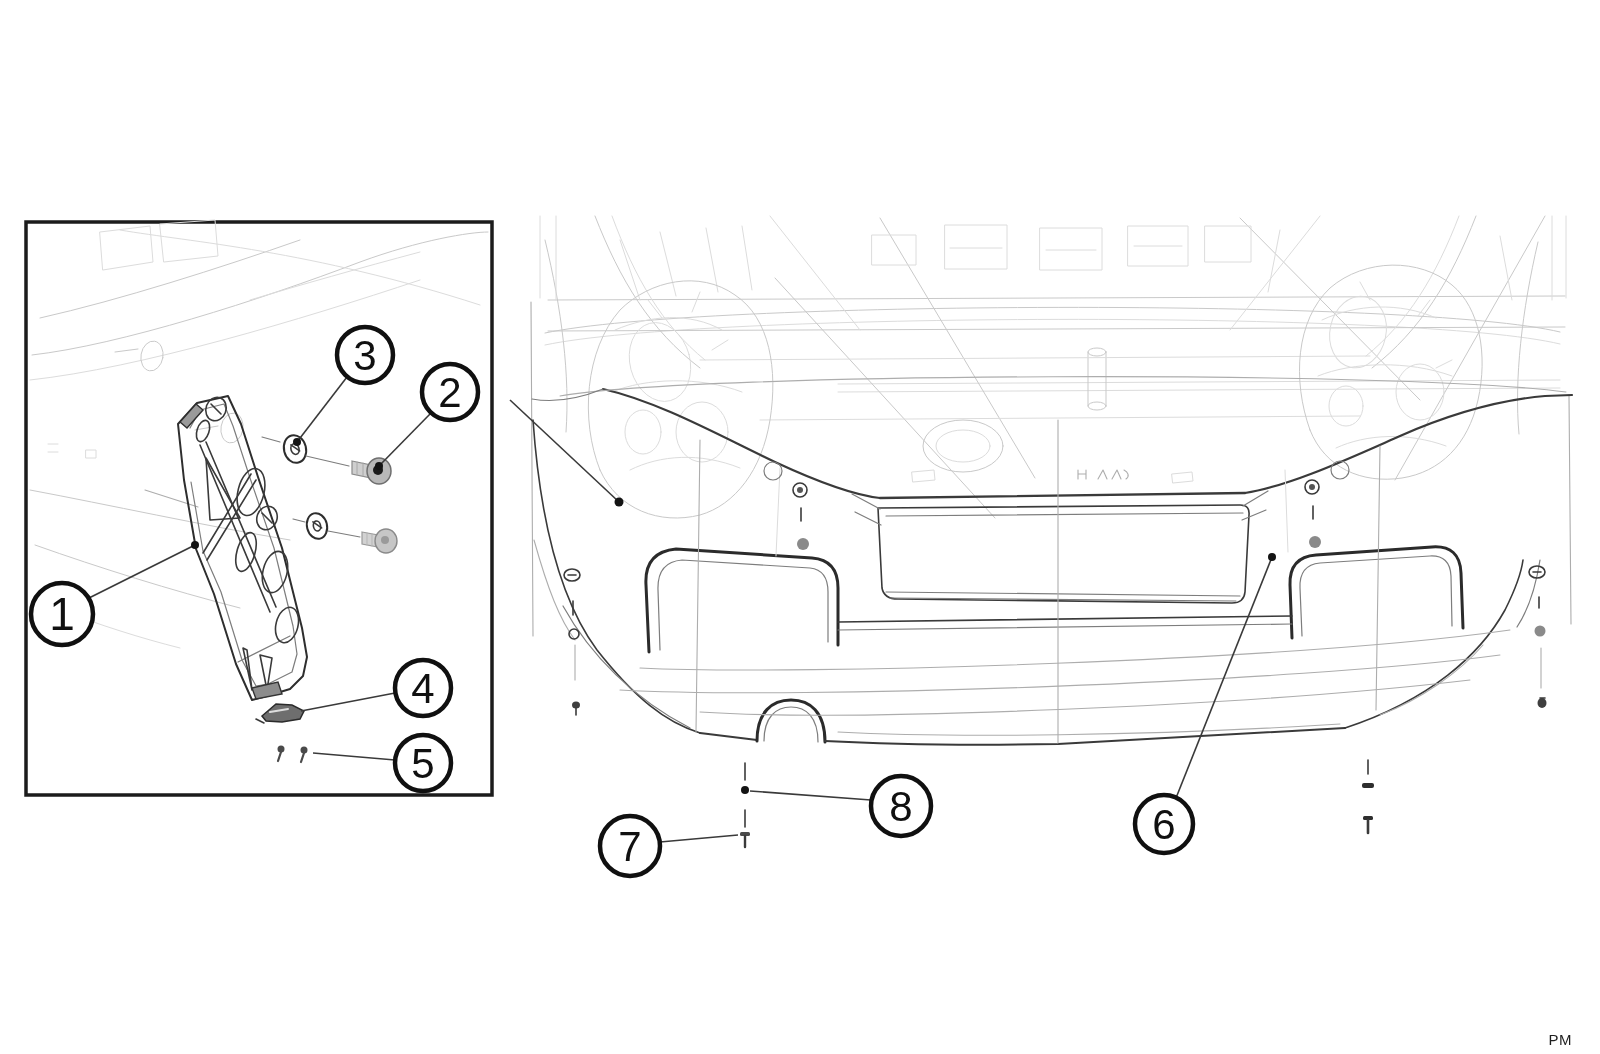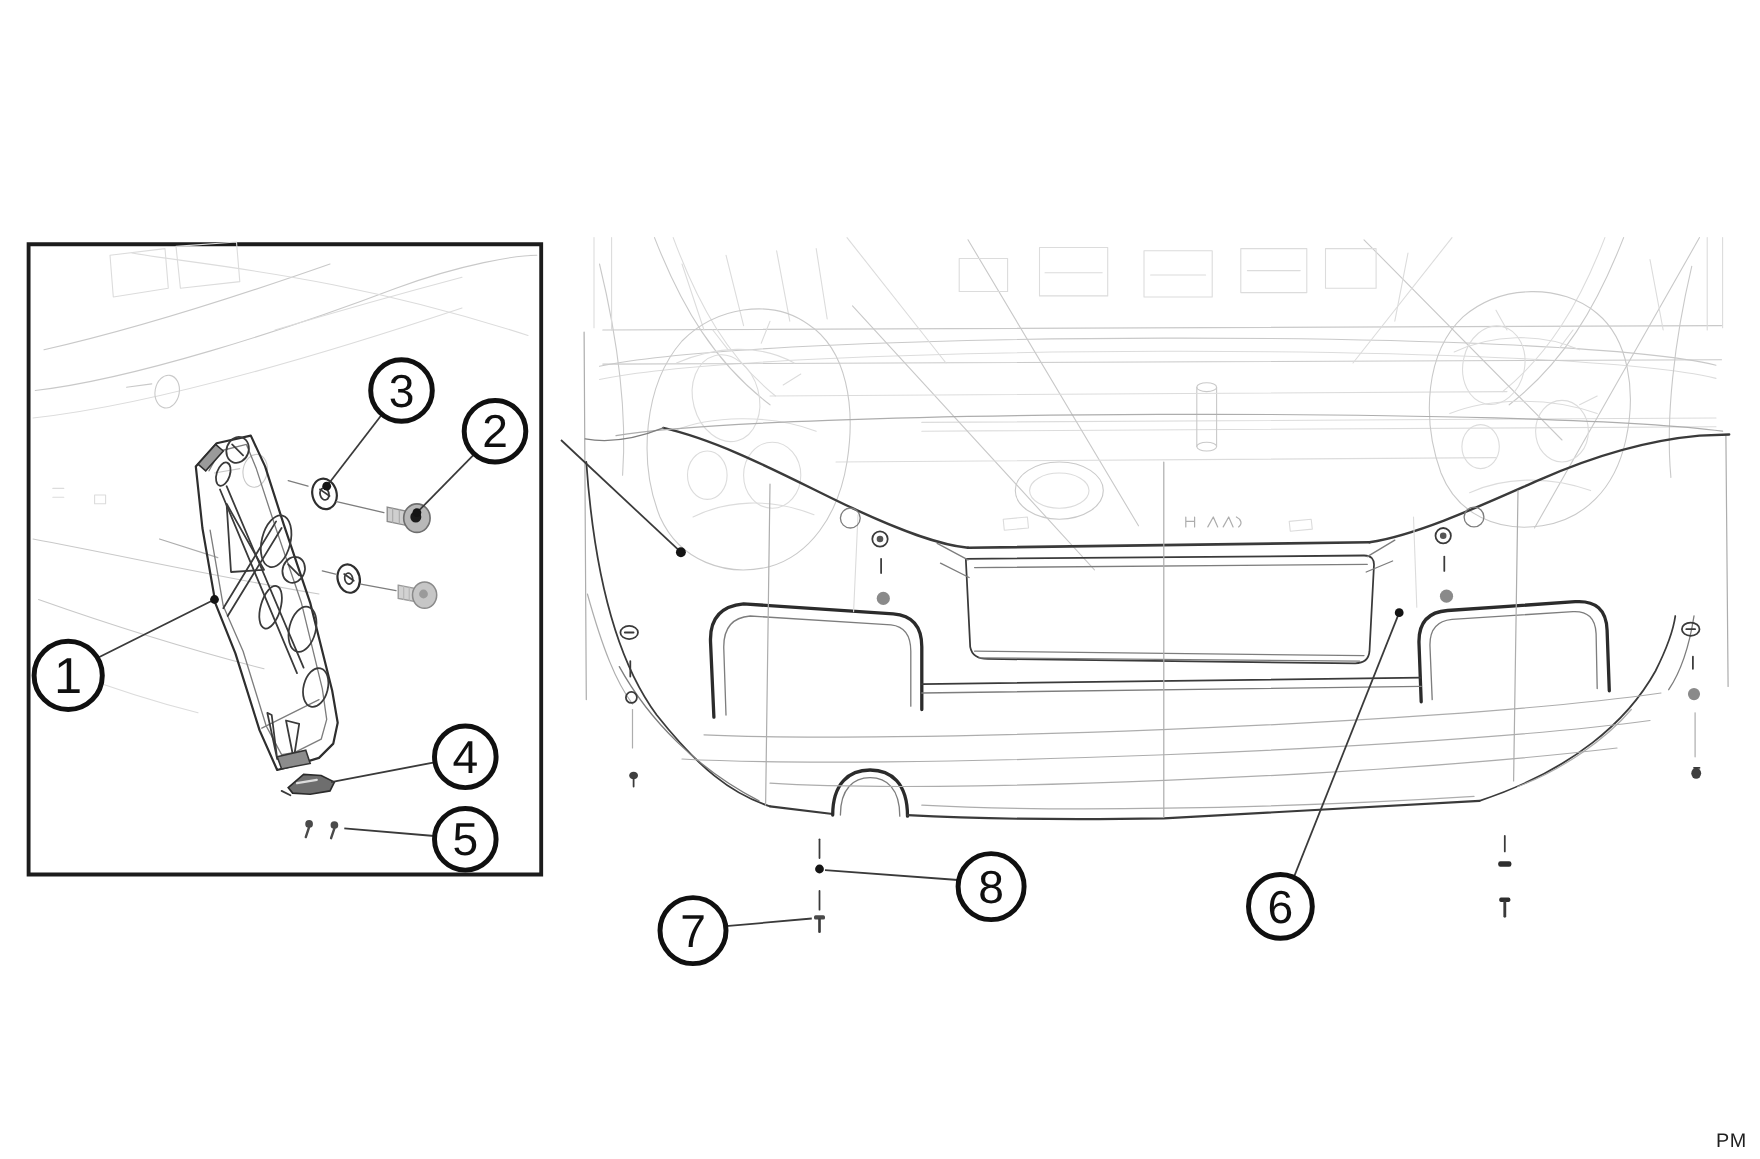--- a/index.html
+++ b/index.html
@@ -10,21 +10,21 @@
   .ln{fill:none;stroke-linecap:round;stroke-linejoin:round;}
   .s-xfaint{stroke:#dcdcdc;stroke-width:1;}
   .s-faint{stroke:#c9c9c9;stroke-width:1;}
   .s-light{stroke:#adadad;stroke-width:1.1;}
   .s-mid{stroke:#7d7d7d;stroke-width:1.2;}
   .s-dark{stroke:#3a3a3a;stroke-width:1.6;}
   .s-heavy{stroke:#2b2b2b;stroke-width:3;}
   .callout-circle{fill:#ffffff;stroke:#101010;stroke-width:4.5;}
   .callout-text{fill:#101010;text-anchor:middle;font-family:"Liberation Sans",sans-serif;}
   .leader{stroke:#3a3a3a;stroke-width:1.6;fill:none;}
-  .watermark{position:absolute;right:12px;bottom:6px;font-size:18px;color:#1f1f1f;
+  .watermark{position:absolute;right:28px;bottom:6px;font-size:15px;color:#1f1f1f;
              font-family:"Liberation Sans",sans-serif;letter-spacing:0.5px;}
 </style>
 </head>
 <body>
 
 <div class="stage">
 
 <svg width="1600" height="1054" viewBox="0 0 1600 1054">
 
   <g>

